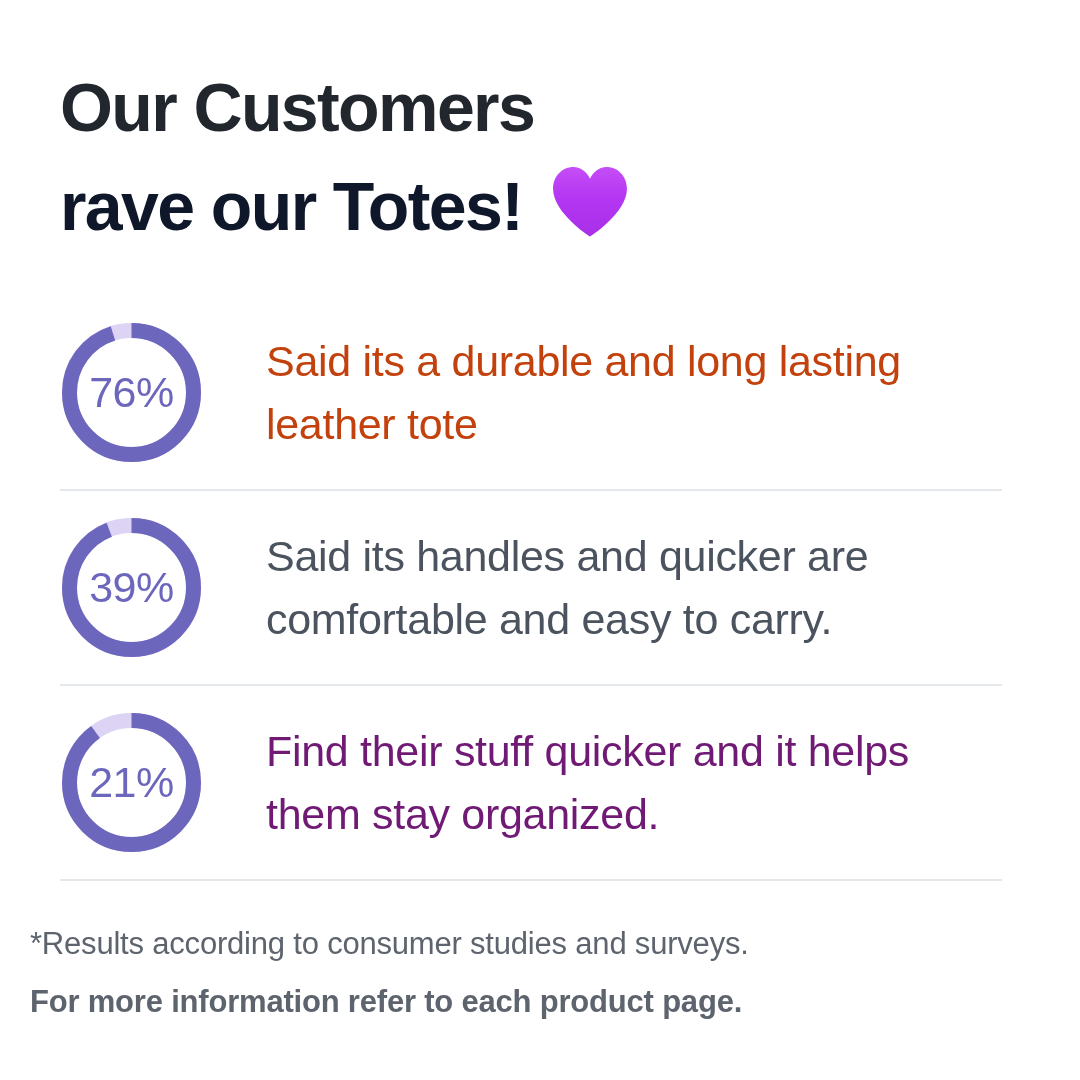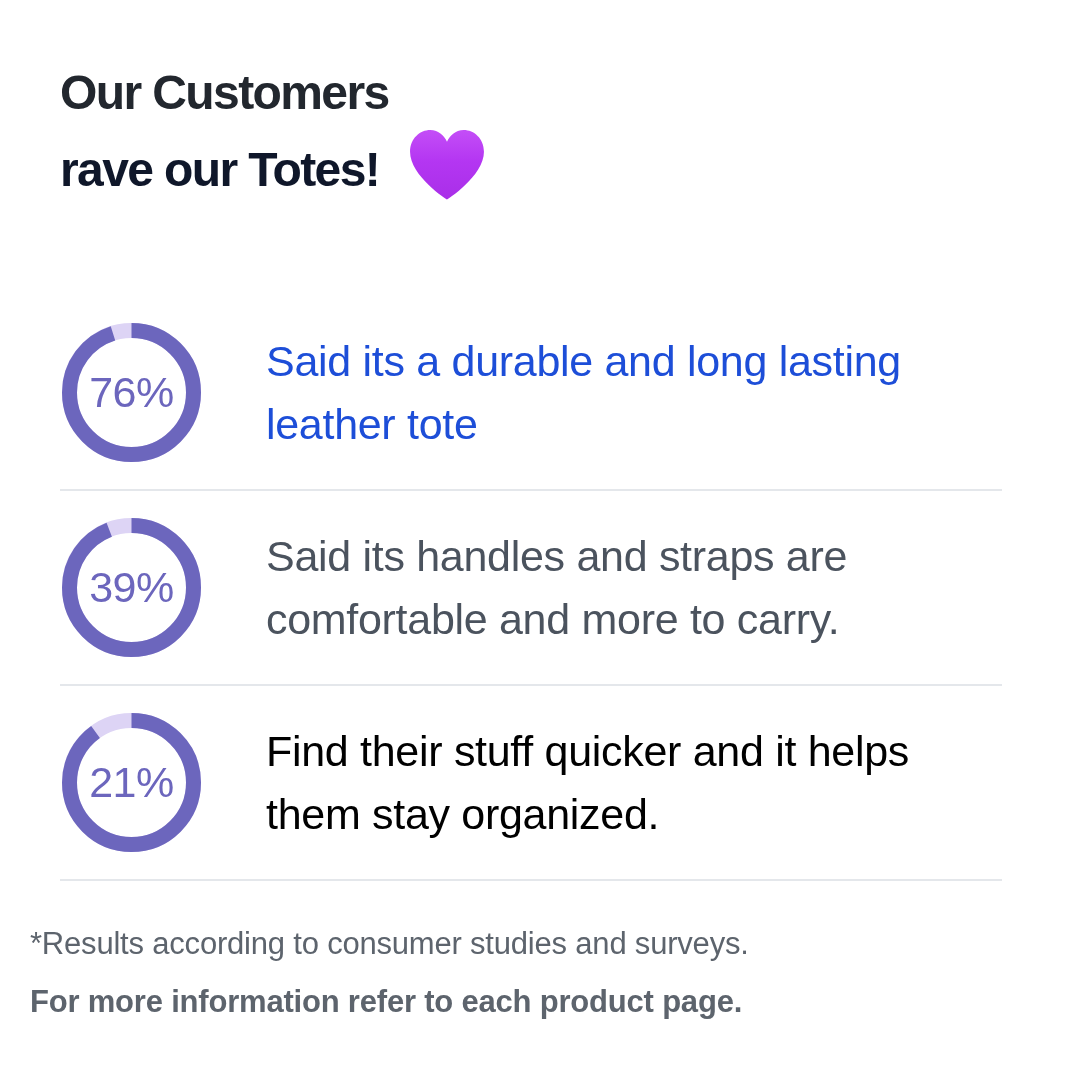--- a/index.html
+++ b/index.html
@@ -25,21 +25,21 @@
 
   
   .heading {
     position: absolute;
     left: 60px;
     top: 58px;
     width: 960px;
   }
 
   .heading-text {
-    font-size: 48px;
+    font-size: 68px;
     font-weight: 700;
     line-height: 1.46;
     letter-spacing: -1.6px;
     color: #22272e;
     display: inline;
     vertical-align: middle;
   }
 
   .heading-line2 {
     display: flex;
@@ -168,51 +168,51 @@
     <div class="stat-row">
       <div class="donut-wrap">
         <div class="donut">
           <svg viewBox="0 0 139 139">
             <circle cx="69.5" cy="69.5" r="62" fill="none" stroke="#ddd4f5" stroke-width="15"></circle>
             <circle class="donut-arc" cx="69.5" cy="69.5" r="62" fill="none" stroke="#6c66bd" stroke-width="15" transform="rotate(-90 69.5 69.5)" stroke-dasharray="370.0796145928776 389.55748904513433"></circle>
           </svg>
           <div class="donut-label" style="color: rgb(108, 102, 189);">76%</div>
         </div>
       </div>
-      <div class="stat-text" style="color: #1d4ed8;">Said its a durable and long lasting leather tote</div>
+      <div class="stat-text" style="color: #c2410c;">Said its a durable and long lasting leather tote</div>
     </div>
 
     <div class="divider" style="background: rgb(228, 231, 235);"></div>
 
     <div class="stat-row">
       <div class="donut-wrap">
         <div class="donut">
           <svg viewBox="0 0 139 139">
             <circle cx="69.5" cy="69.5" r="62" fill="none" stroke="#ddd4f5" stroke-width="15"></circle>
             <circle class="donut-arc" cx="69.5" cy="69.5" r="62" fill="none" stroke="#6c66bd" stroke-width="15" transform="rotate(-90 69.5 69.5)" stroke-dasharray="366.1840397024263 389.55748904513433"></circle>
           </svg>
           <div class="donut-label" style="color: rgb(108, 102, 189);">39%</div>
         </div>
       </div>
-      <div class="stat-text" style="color: rgb(75, 83, 94);">Said its handles and straps are comfortable and more to carry.</div>
+      <div class="stat-text" style="color: rgb(75, 83, 94);">Said its handles and quicker are comfortable and easy to carry.</div>
     </div>
 
     <div class="divider" style="background: rgb(228, 231, 235);"></div>
 
     <div class="stat-row">
       <div class="donut-wrap">
         <div class="donut">
           <svg viewBox="0 0 139 139">
             <circle cx="69.5" cy="69.5" r="62" fill="none" stroke="#ddd4f5" stroke-width="15"></circle>
             <circle class="donut-arc" cx="69.5" cy="69.5" r="62" fill="none" stroke="#6c66bd" stroke-width="15" transform="rotate(-90 69.5 69.5)" stroke-dasharray="350.6017401406209 389.55748904513433"></circle>
           </svg>
           <div class="donut-label" style="color: rgb(108, 102, 189);">21%</div>
         </div>
       </div>
-      <div class="stat-text" style="color: #000000;">Find their stuff quicker and it helps them stay organized.</div>
+      <div class="stat-text" style="color: #701a75;">Find their stuff quicker and it helps them stay organized.</div>
     </div>
 
     <div class="divider" style="background: rgb(228, 231, 235);"></div>
 
   </div>
 
   <div class="footnote">
     <div class="footnote-line" style="color: rgb(93, 100, 109);">*Results according to consumer studies and surveys.</div>
     <div class="footnote-line" style="color: rgb(93, 100, 109); font-weight: bold;">For more information refer to each product page.</div>
   </div>

